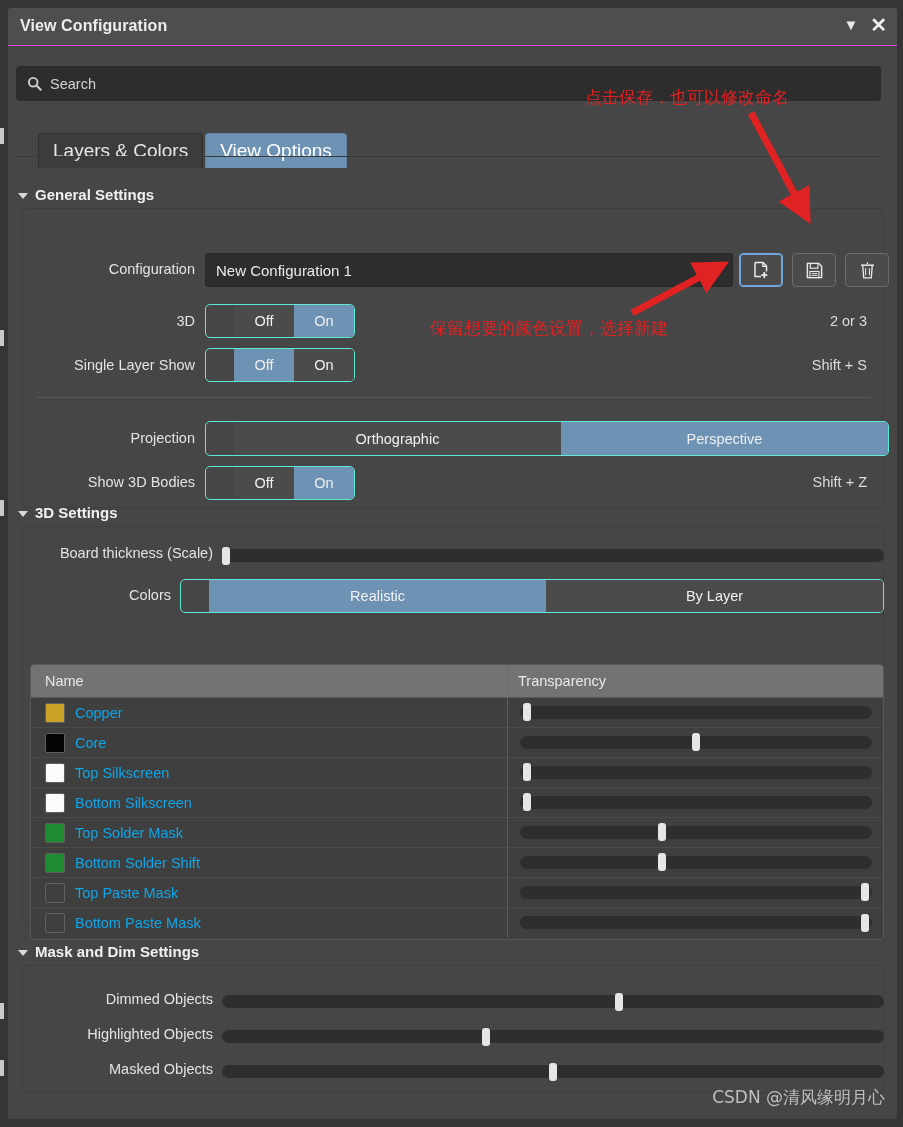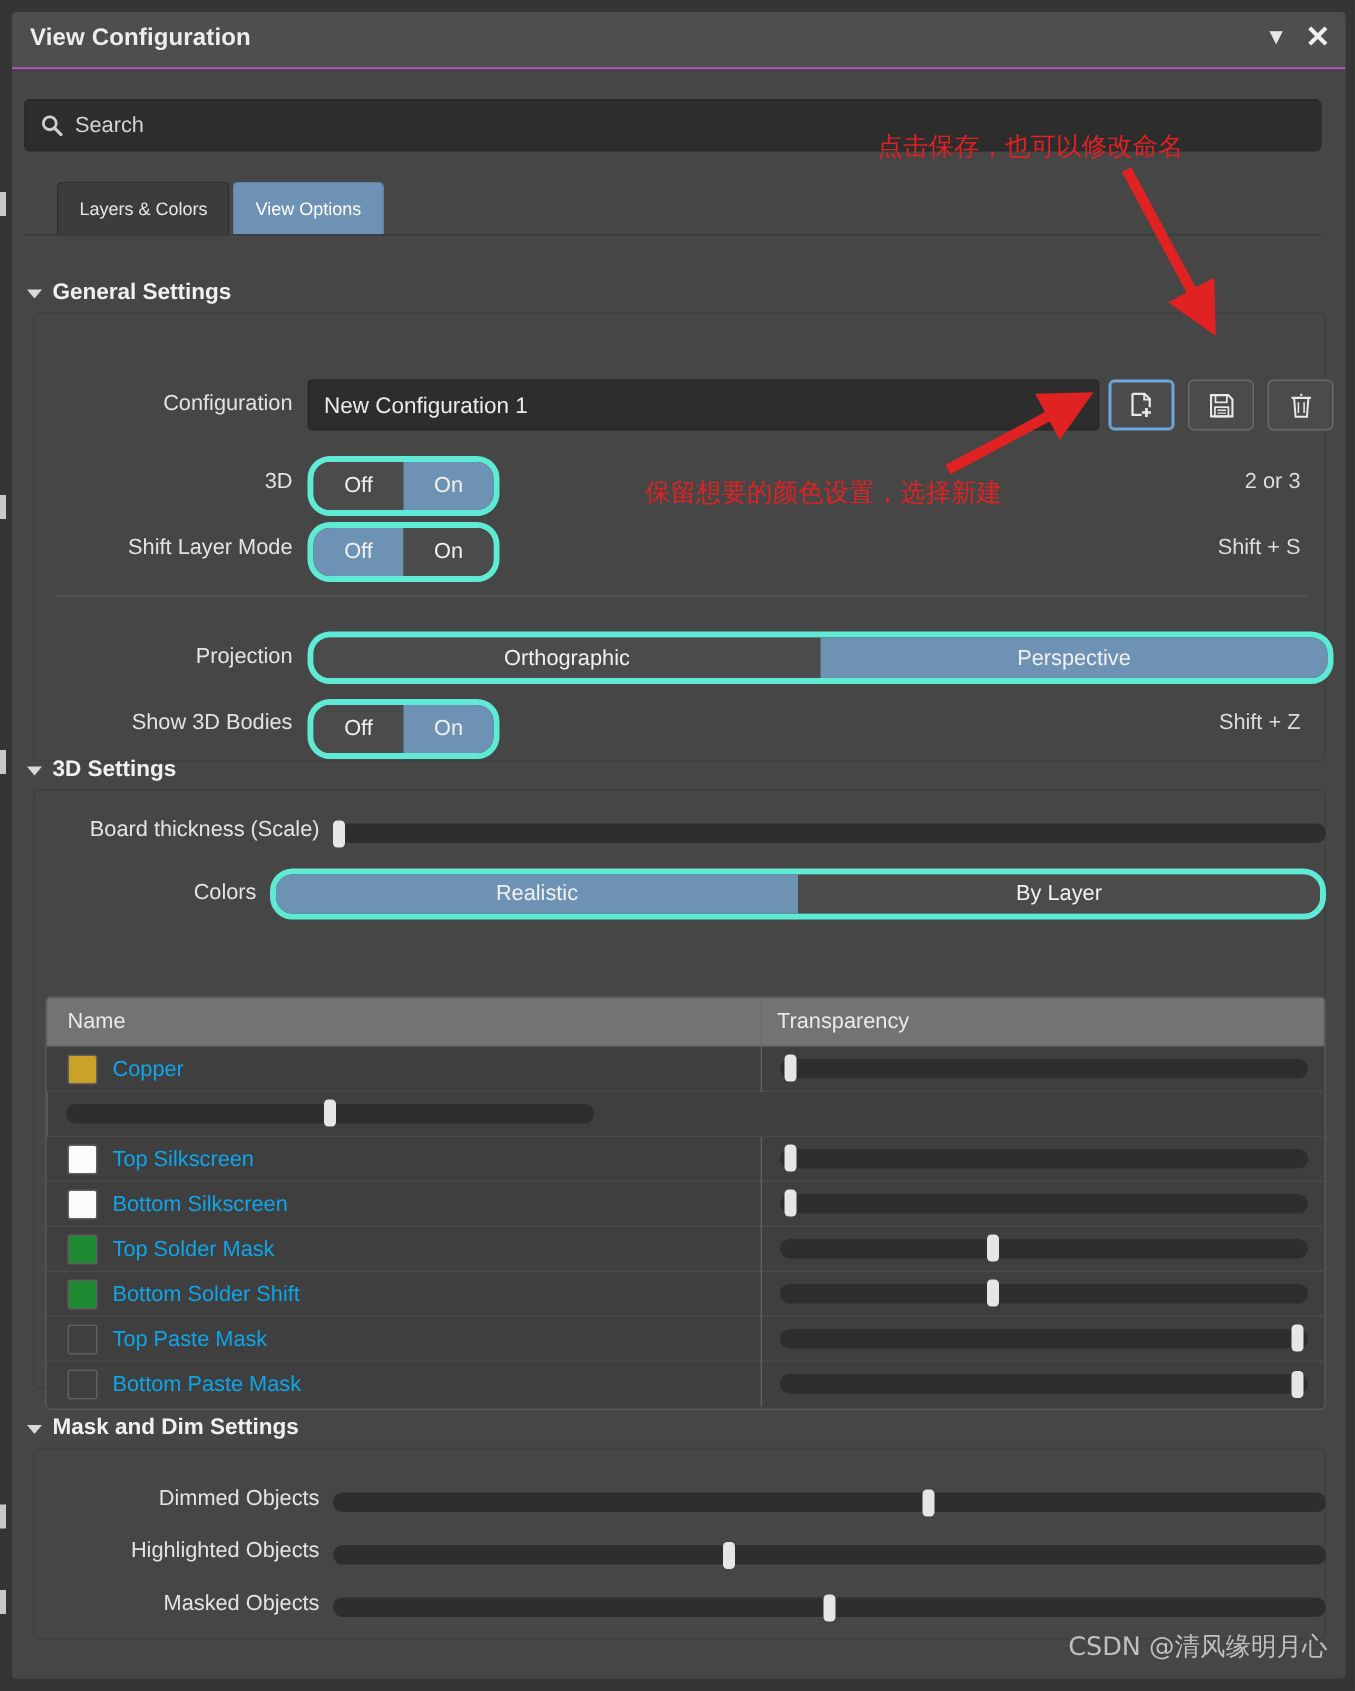--- a/index.html
+++ b/index.html
@@ -67,26 +67,27 @@
   .search-ph { font-size: 14.5px; color: #d3d3d3; }
 
   
   .tabs {
     position: absolute; left: 30px; top: 75px;
     display: flex; align-items: flex-end;
   }
   .tab {
     height: 35px; padding: 0 14px;
     display: flex; align-items: center; justify-content: center;
-    font-size: 12px; color: #e6e6e6;
+    font-size: 19px; color: #e6e6e6;
     background: #3c3c3c;
     border: 1px solid #2f2f2f;
     border-bottom: none;
     border-radius: 4px 4px 0 0;
     cursor: default;
+    margin-top: 12px;
   }
   .tab.active {
     background: #6d92b4;
     border-color: #5d82a4;
     color: #ffffff;
   }
   .tabs-rule {
     position: absolute; left: 8px; top: 110px; width: 865px; height: 1px;
     background: #3a3a3a;
   }
@@ -149,24 +150,25 @@
     border-radius: 4px;
     display: flex; align-items: center; justify-content: center;
     cursor: default;
   }
   .icon-btn.focused { border-color: #6fa8dc; box-shadow: 0 0 0 1px #6fa8dc inset; }
 
   
   .seg {
     position: absolute;
     display: flex;
-    border: 4px solid #5eead4;
-    border-radius: 15px;
+    border: 1px solid #5eead4;
+    border-radius: 5px;
     overflow: hidden;
     cursor: default;
+    padding-left: 28px;
   }
   .seg .opt {
     display: flex; align-items: center; justify-content: center;
     font-size: 14.5px; color: #f0f0f0;
     background: #4b4b4b;
   }
   .seg .opt.on { background: #6d92b4; }
   .seg.small .opt { width: 60px; height: 32px; }
   .seg.wide { width: 684px; height: 35px; }
   .seg.wide .opt { flex: 1 1 50%; height: 100%; }
@@ -321,21 +323,21 @@
           </svg>
         </div>
 
         <div class="row-label" style="left:0px; top:104px; width:172px;">3D</div>
         <div class="seg small" style="left:182px; top:95px;">
           <div class="opt">Off</div>
           <div class="opt on">On</div>
         </div>
         <div class="shortcut" style="right:16px; top:104px; width:150px;">2 or 3</div>
 
-        <div class="row-label" style="left:0px; top:148px; width:172px;">Shift Layer Mode</div>
+        <div class="row-label" style="left:0px; top:148px; width:172px;">Single Layer Show</div>
         <div class="seg small" style="left:182px; top:139px;">
           <div class="opt on">Off</div>
           <div class="opt">On</div>
         </div>
         <div class="shortcut" style="right:16px; top:148px; width:150px;">Shift + S</div>
 
         <div style="position:absolute;left:14px;top:188px;width:834px;height:1px;background:#585858;"></div>
 
         <div class="row-label" style="left:0px; top:221px; width:172px;">Projection</div>
         <div class="seg wide" style="left:182px; top:212px;">
@@ -380,20 +382,24 @@
                 <div class="swatch" style="background: rgb(201, 162, 39);"></div>
                 <span class="layer-name">Copper</span>
               </div>
               <div class="cell-transp">
                 <div class="slider">
                   <div class="knob" style="left: 3px;"></div>
                 </div>
               </div>
             </div>
             <div class="trow">
+              <div class="cell-name">
+                <div class="swatch" style="background: rgb(5, 5, 5);"></div>
+                <span class="layer-name">Core</span>
+              </div>
               <div class="cell-transp">
                 <div class="slider">
                   <div class="knob" style="left: 172px;"></div>
                 </div>
               </div>
             </div>
             <div class="trow">
               <div class="cell-name">
                 <div class="swatch" style="background: rgb(251, 251, 251);"></div>
                 <span class="layer-name">Top Silkscreen</span>

